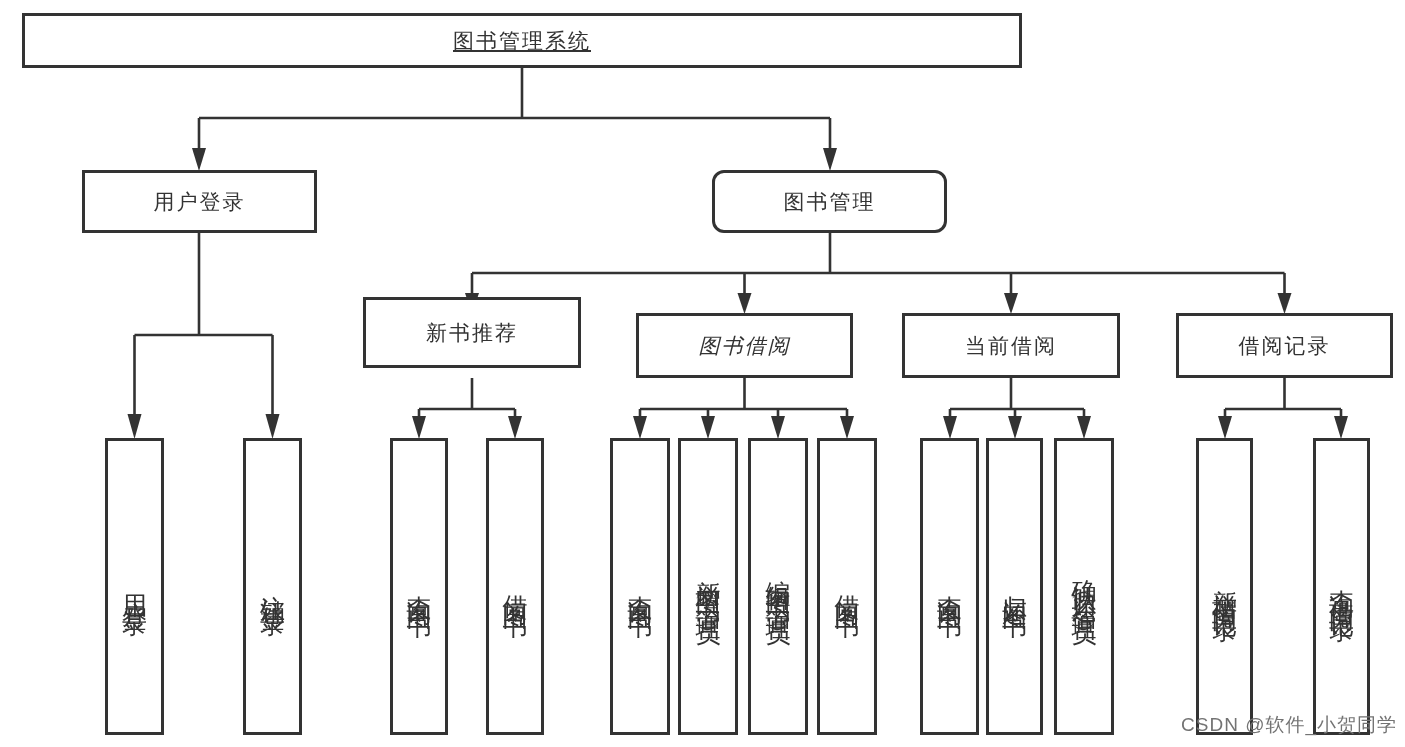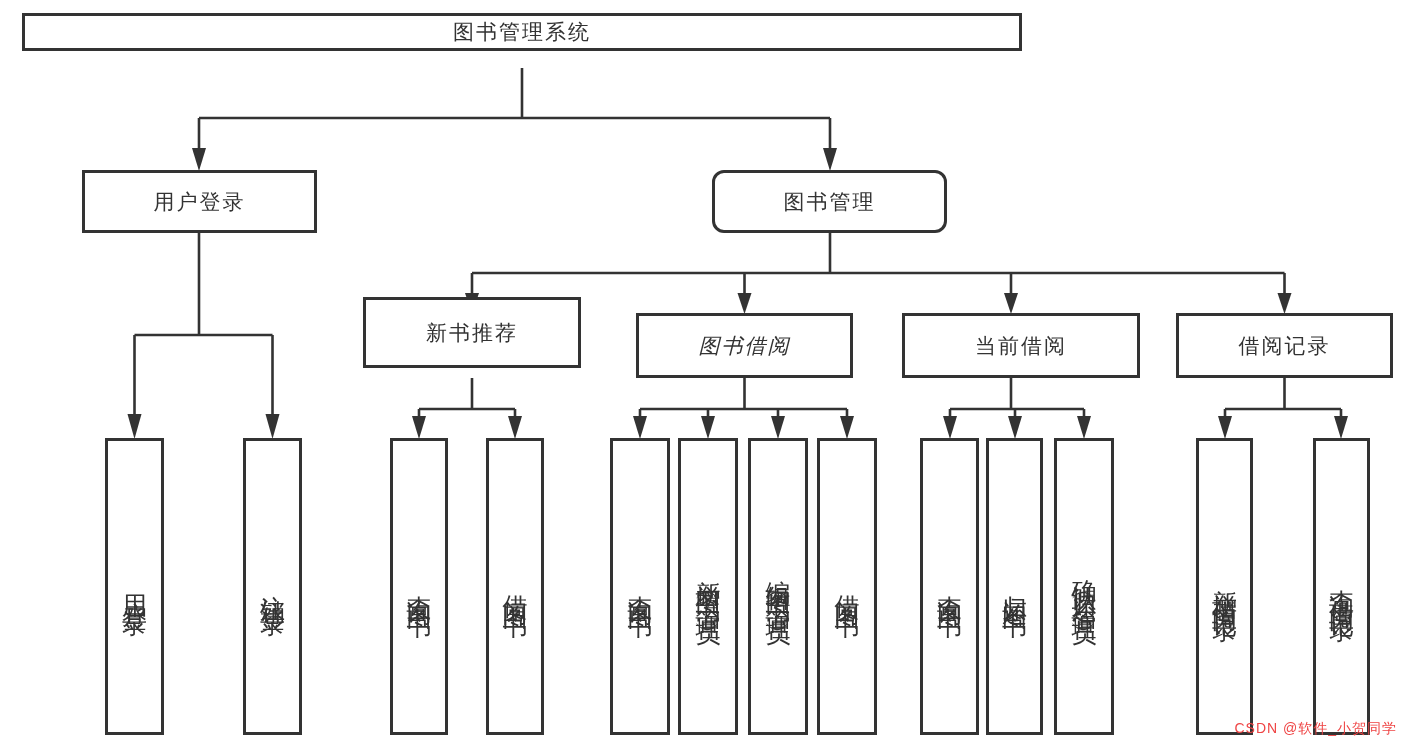--- a/index.html
+++ b/index.html
@@ -27,49 +27,49 @@
     font-size:21px;
     letter-spacing:2px;
   }
   .v .lbl{
     writing-mode:vertical-rl;
     font-size:25px;
     letter-spacing:6px;
     line-height:1;
   }
   
-  .n-root{left:22px;top:13px;width:1000px;height:38px;}
+  .n-root{left:22px;top:13px;width:1000px;height:55px;text-decoration:underline;}
   
   .n-login{left:82px;top:170px;width:235px;height:63px;}
   .n-mgmt{left:712px;top:170px;width:235px;height:63px;border-radius:12px;}
   
   .n-t1{left:363px;top:297px;width:218px;height:71px;}
   .n-t2{left:636px;top:313px;width:217px;height:65px;font-style:italic;}
-  .n-t3{left:902px;top:313px;width:238px;height:65px;}
+  .n-t3{left:902px;top:313px;width:218px;height:65px;}
   .n-t4{left:1176px;top:313px;width:217px;height:65px;text-align:right;}
   
   .leaf{top:438px;height:297px;}
   .n-a1{left:105px;width:59px;}
   .n-a2{left:243px;width:59px;}
   .n-b1{left:390px;width:58px;}
   .n-b2{left:486px;width:58px;}
   .n-c1{left:610px;width:60px;}
   .n-c2{left:678px;width:60px;}
   .n-c3{left:748px;width:60px;}
   .n-c4{left:817px;width:60px;}
   .n-d1{left:920px;width:59px;}
   .n-d2{left:986px;width:57px;}
   .n-d3{left:1054px;width:60px;}
   .n-e1{left:1196px;width:57px;}
   .n-e2{left:1313px;width:57px;}
   .watermark{
     position:absolute;
     right:8px;bottom:9px;
-    font-size:14px;
-    color:#ef4444;
+    font-size:19px;
+    color:#737373;
     letter-spacing:1px;
   }
 </style>
 </head>
 <body>
 
 <div id="canvas">
 
   <svg id="wires" viewBox="0 0 1405 747" xmlns="http://www.w3.org/2000/svg">
     <g stroke="#333333" stroke-width="2.6" fill="none">

